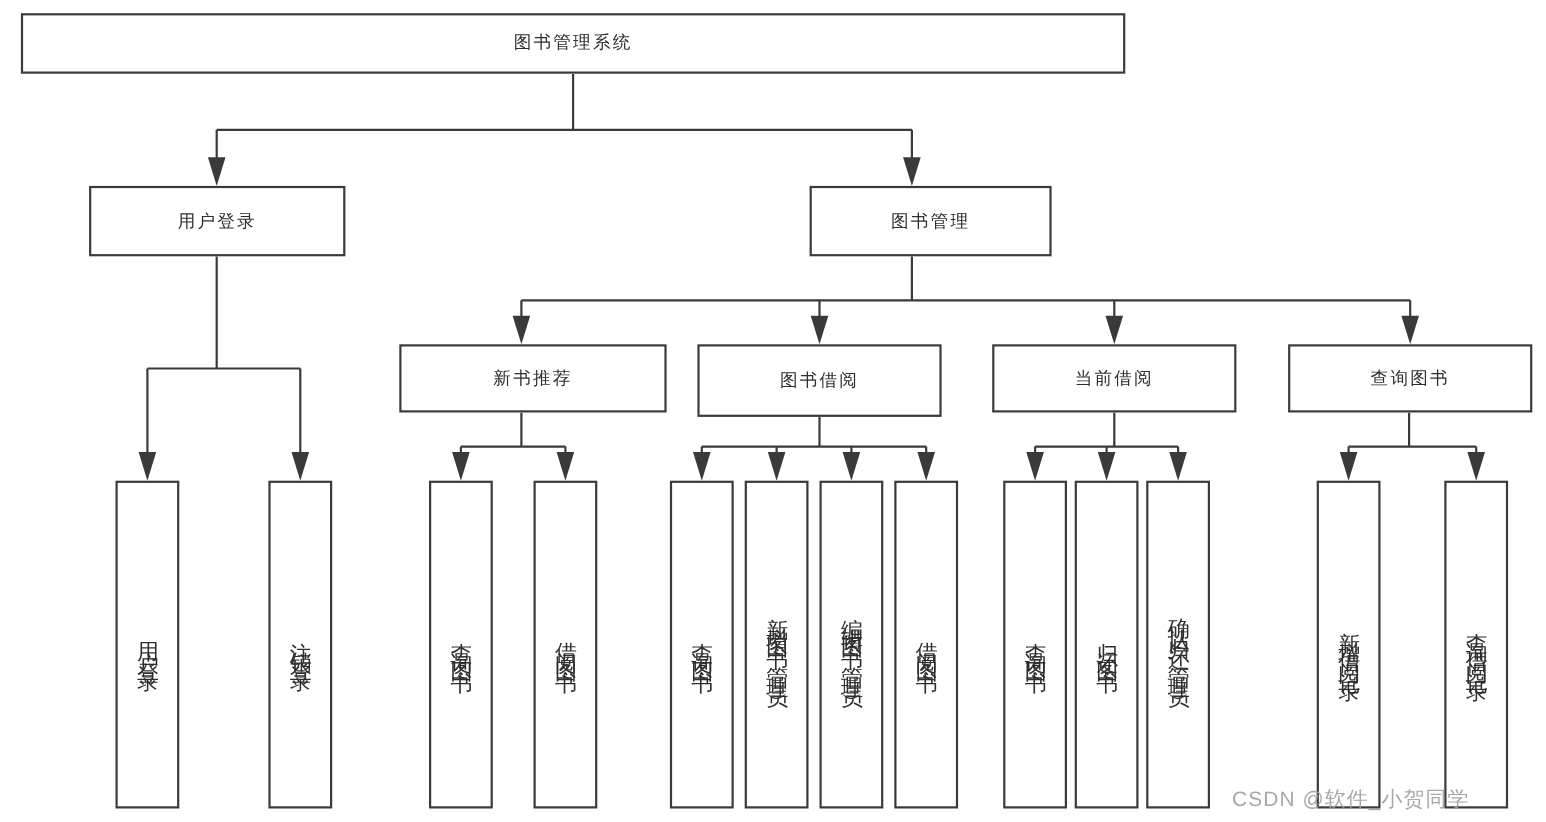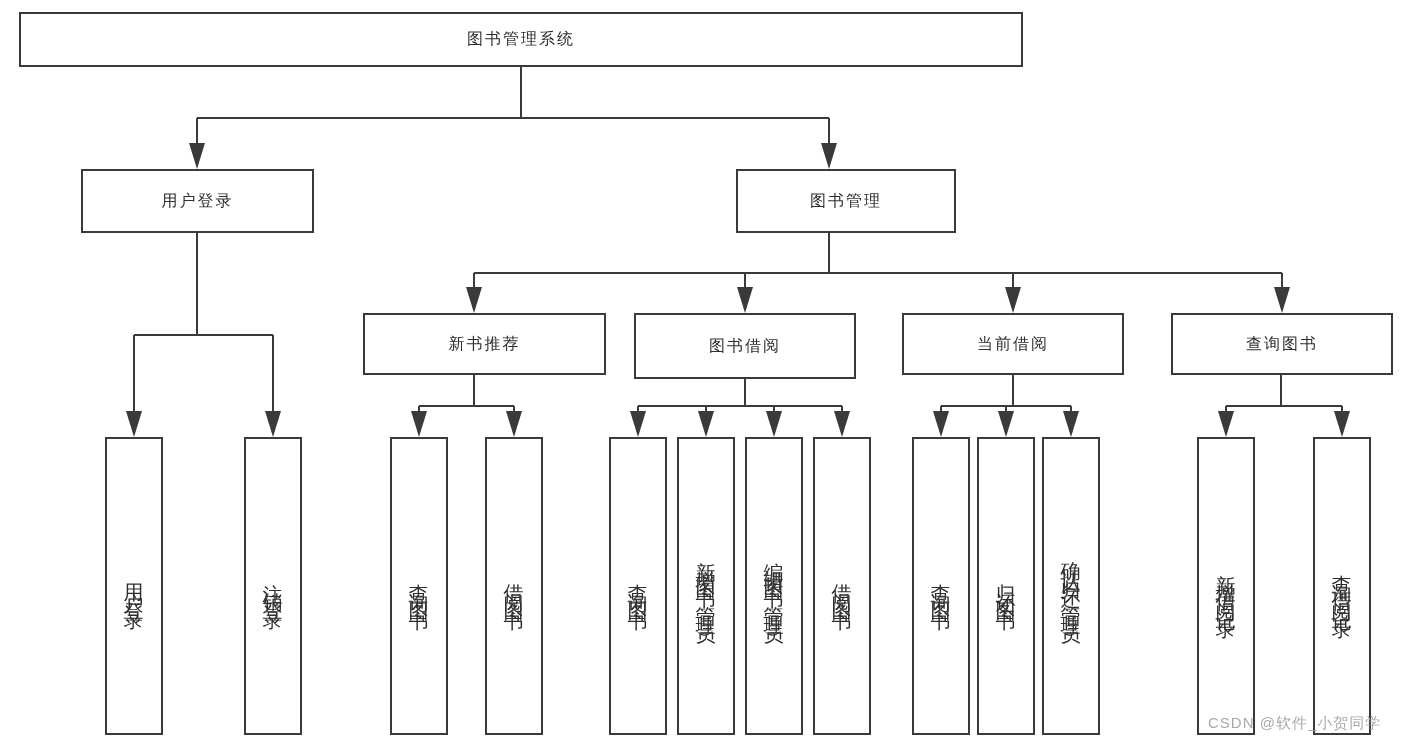--- a/index.html
+++ b/index.html
@@ -44,23 +44,23 @@
     color: #2e2e2e;
   }
   .leaf span {
     writing-mode: vertical-rl;
     text-orientation: mixed;
     letter-spacing: 9px;
     line-height: 1;
   }
   #watermark {
     position: absolute;
-    left: 1208px;
+    left: 1120px;
     top: 714px;
-    font-size: 15px;
+    font-size: 19px;
     color: rgba(158, 158, 158, 0.9);
     letter-spacing: 1px;
     white-space: nowrap;
   }
 </style>
 </head>
 <body>
 
 <div id="canvas">
 

